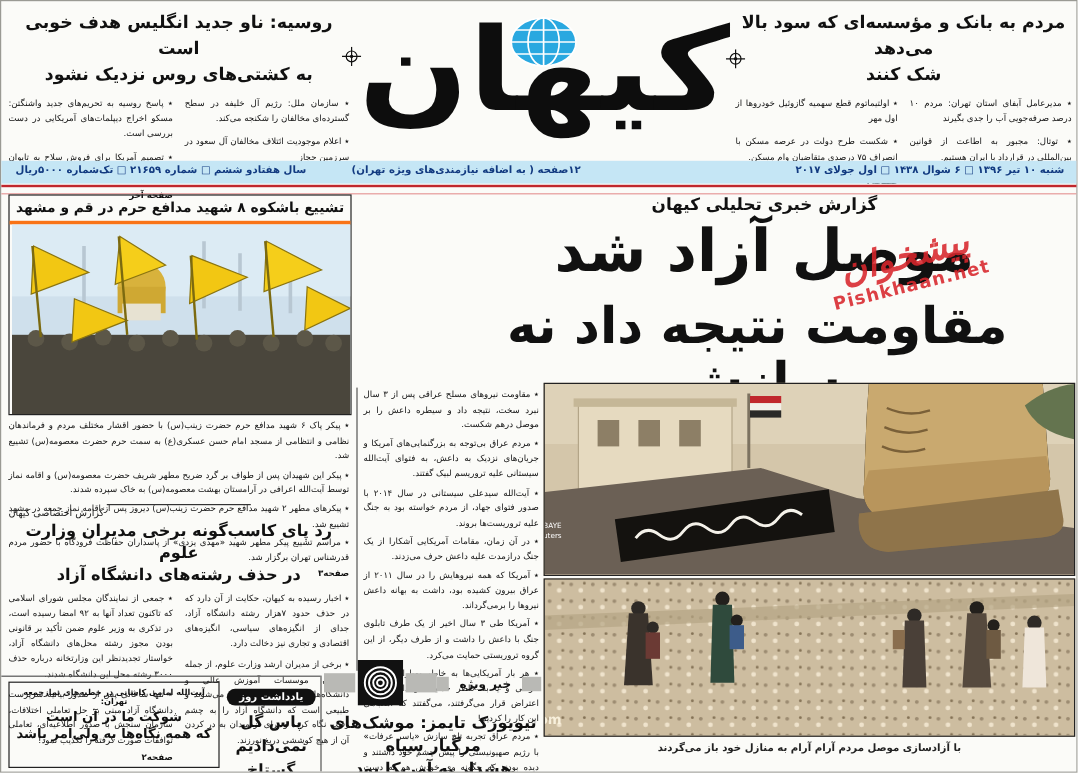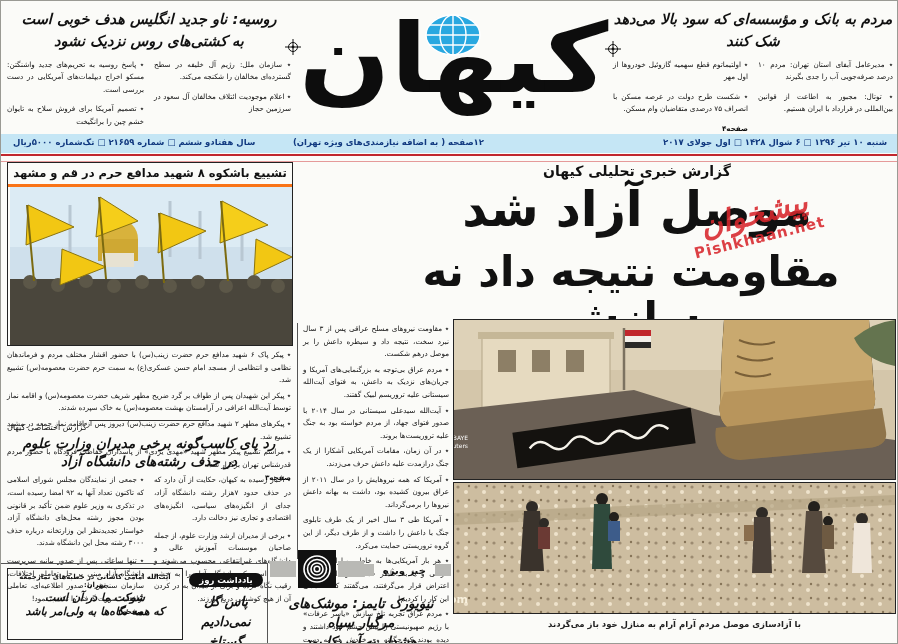--- a/index.html
+++ b/index.html
@@ -1,21 +1,21 @@
 <!DOCTYPE html>
 <html lang="fa" dir="rtl"><head>
 <meta charset="utf-8">
 <style>
   html,body{margin:0;padding:0;background:#e8e8e4;}
   .page{position:relative;width:898px;height:644px;background:#fbfbf8;margin:0 auto;
         font-family:"DejaVu Sans",sans-serif;direction:rtl;overflow:hidden;
         border:1px solid #9a9a94;box-sizing:border-box;color:#111;}
   .abs{position:absolute;}
   .center{text-align:center;}
-  .pre{white-space:pre-line;font-style:italic;}
+  .pre{white-space:pre-line;}
 
   
   .top-head{font-weight:bold;font-size:14.5px;line-height:1.5;text-align:center;}
   .two-col{display:flex;gap:10px;margin-top:6px;}
   .two-col .col{flex:1;}
   .bullets p{margin:0 0 7px;font-size:7.2px;line-height:1.75;text-align:justify;}
   .pageref{font-weight:bold;font-size:7.5px;text-align:left;margin:0;}
 
   
   .logo-word{font-weight:bold;font-size:96px;line-height:1;transform:scaleX(1.12);

